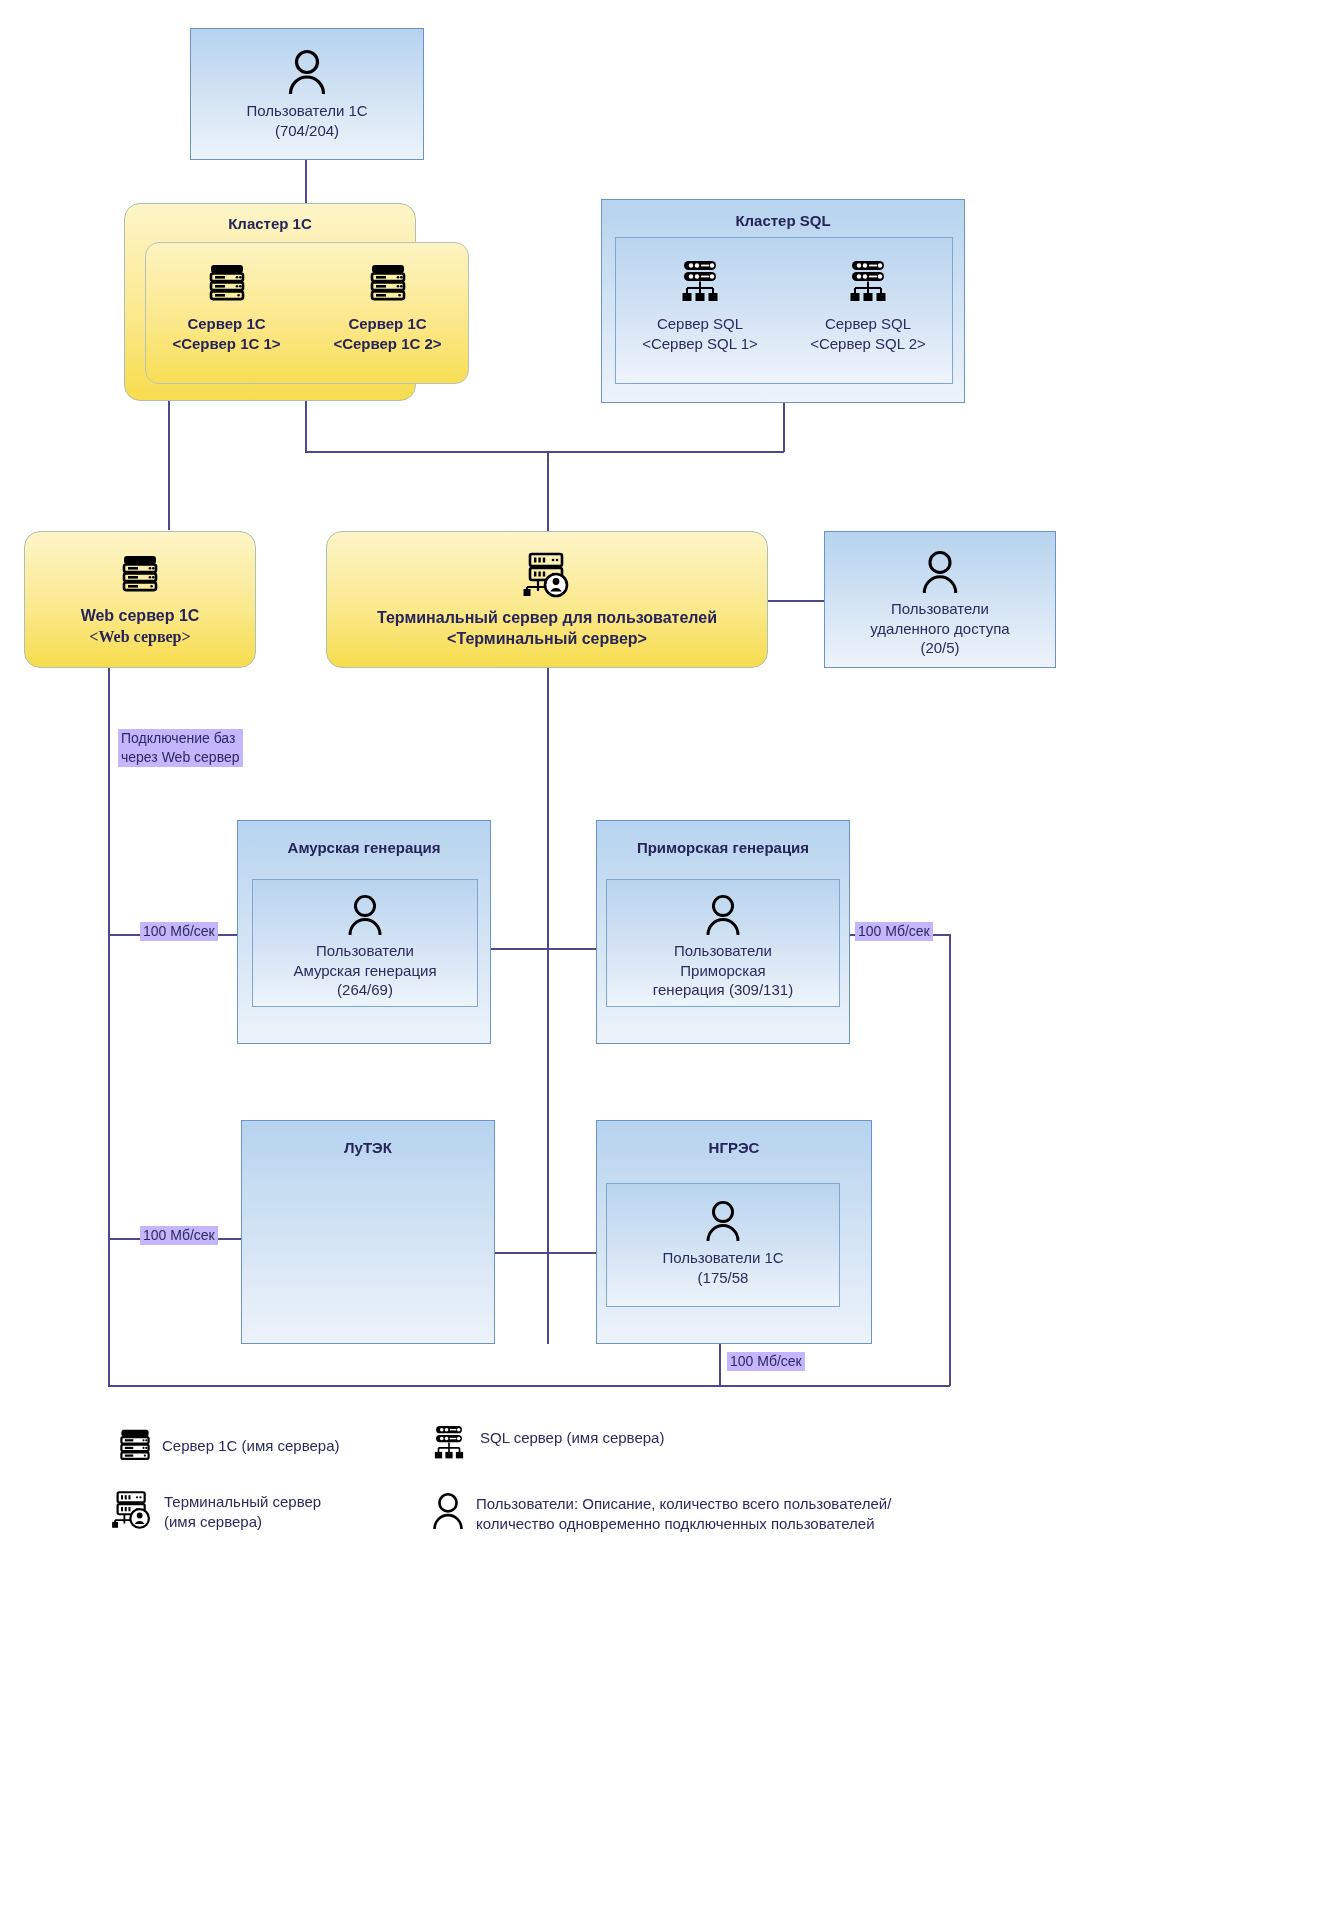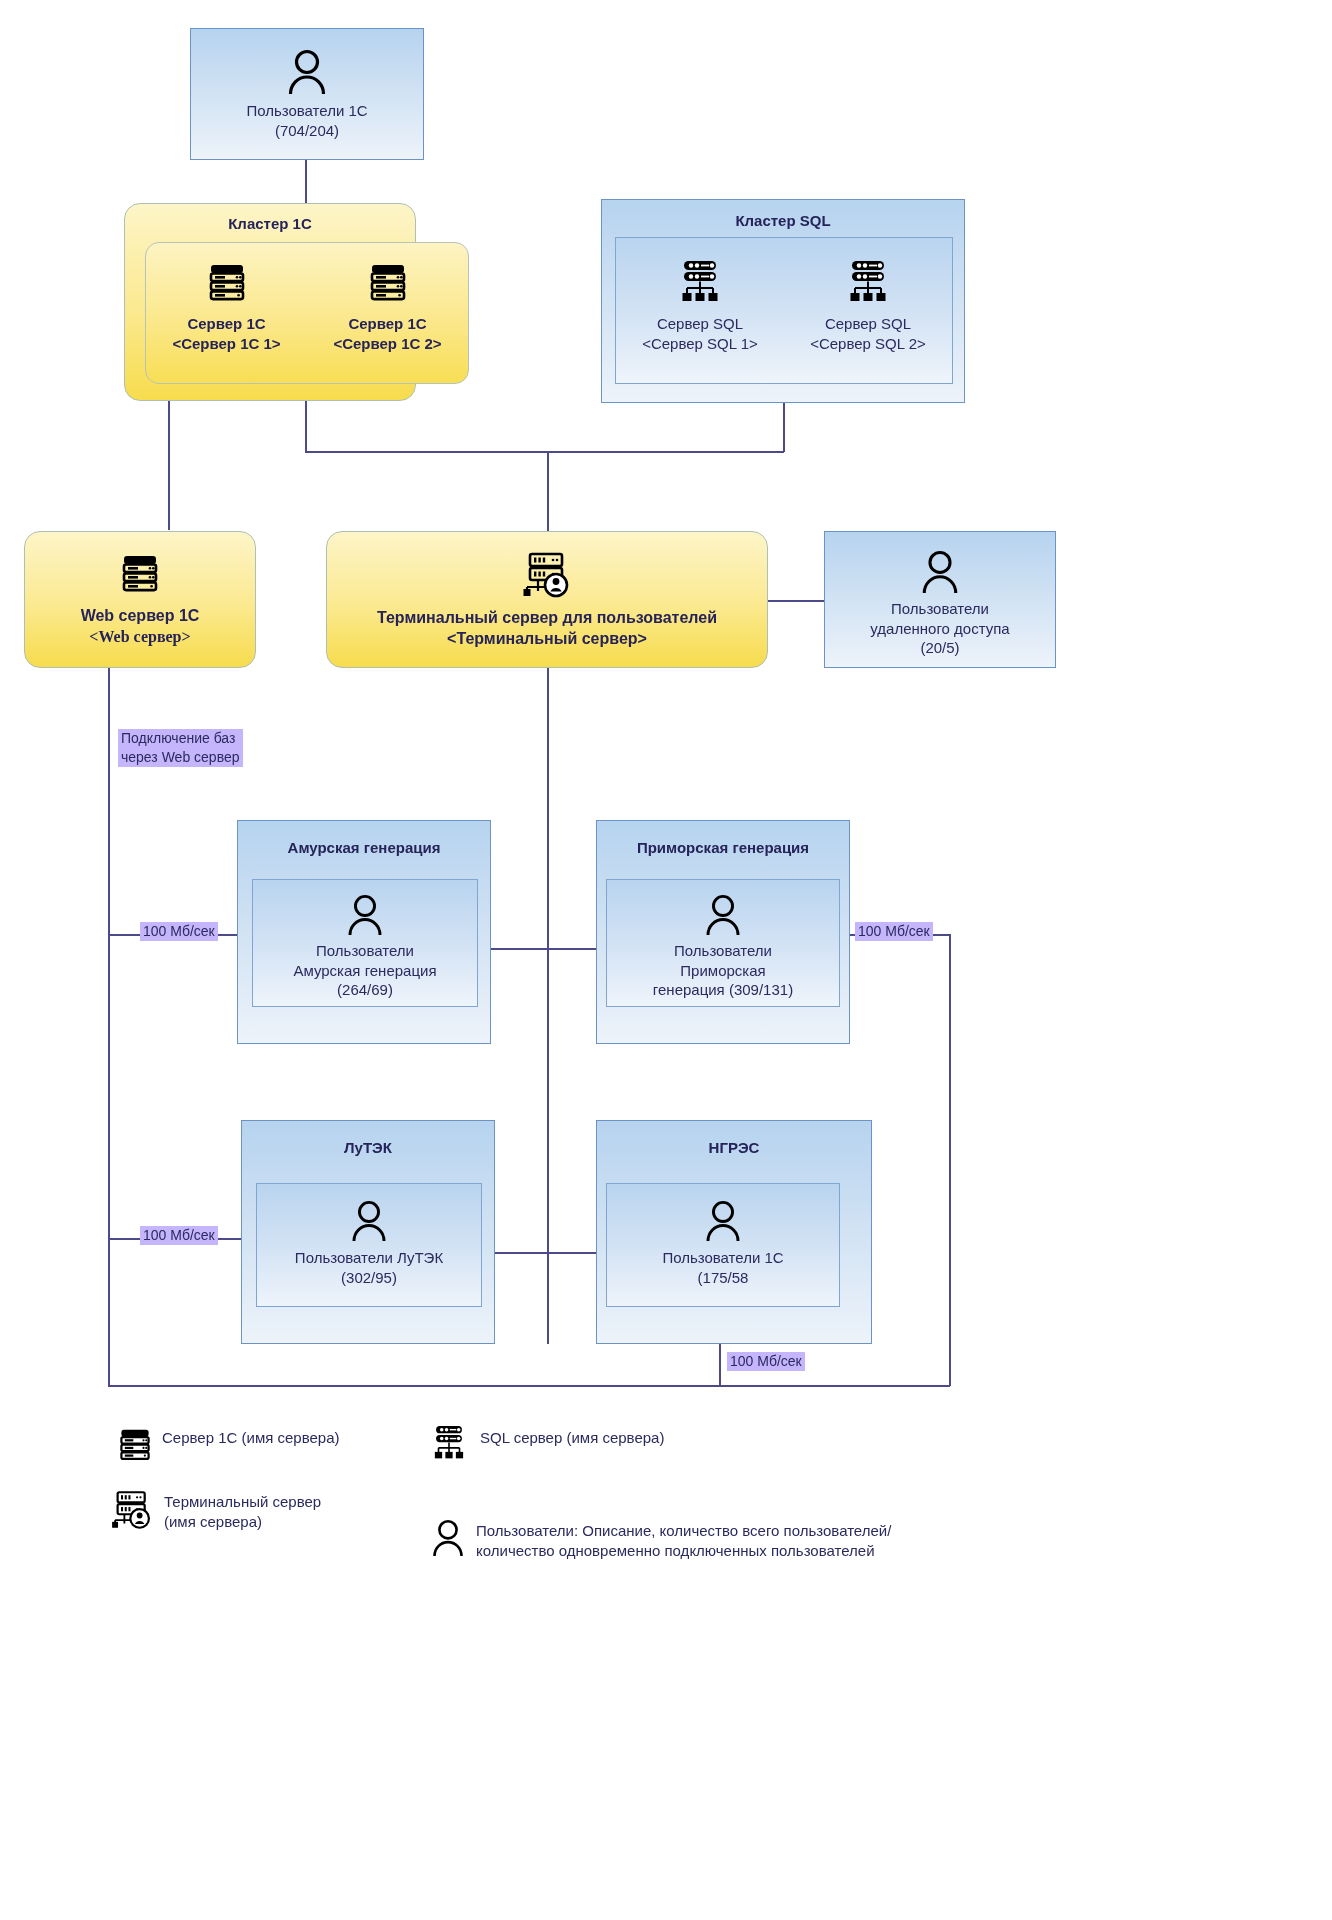--- a/index.html
+++ b/index.html
@@ -294,28 +294,20 @@
         <path d="M5.5 45 A16.5 17 0 0 1 38.5 45" fill="none" stroke="#000" stroke-width="3.2"></path>
       </svg>
       <div class="lbl" style="margin-top:5px;">Пользователи</div>
       <div class="lbl">Приморская</div>
       <div class="lbl">генерация (309/131)</div>
     </div>
   </div>
 
   <div class="node blue" style="left:241px;top:1120px;width:254px;height:224px;">
     <div class="ttl" style="margin-top:18px;">ЛуТЭК</div>
-    <div class="node blue-inner" style="left:14px;top:62px;width:226px;height:124px;padding-top:16px;">
-      <svg class="icon" width="40" height="42" viewBox="0 0 44 46">
-        <circle cx="22" cy="13" r="10.5" fill="none" stroke="#000" stroke-width="3.2"></circle>
-        <path d="M5.5 45 A16.5 17 0 0 1 38.5 45" fill="none" stroke="#000" stroke-width="3.2"></path>
-      </svg>
-      <div class="lbl" style="margin-top:6px;">Пользователи ЛуТЭК</div>
-      <div class="lbl">(302/95)</div>
-    </div>
   </div>
 
   <div class="node blue" style="left:596px;top:1120px;width:276px;height:224px;">
     <div class="ttl" style="margin-top:18px;">НГРЭС</div>
     <div class="node blue-inner" style="left:9px;top:62px;width:234px;height:124px;padding-top:16px;">
       <svg class="icon" width="40" height="42" viewBox="0 0 44 46">
         <circle cx="22" cy="13" r="10.5" fill="none" stroke="#000" stroke-width="3.2"></circle>
         <path d="M5.5 45 A16.5 17 0 0 1 38.5 45" fill="none" stroke="#000" stroke-width="3.2"></path>
       </svg>
       <div class="lbl" style="margin-top:6px;">Пользователи 1С</div>
@@ -331,21 +323,21 @@
       <rect x="4" y="28.5" width="32" height="7.6" rx="2" fill="none" stroke="#000" stroke-width="2.6"></rect>
       <rect x="8" y="13" width="10" height="2.6" fill="#000"></rect>
       <rect x="8" y="22" width="10" height="2.6" fill="#000"></rect>
       <rect x="8" y="31" width="10" height="2.6" fill="#000"></rect>
       <circle cx="30" cy="14.3" r="1.3" fill="#000"></circle>
         <circle cx="33.3" cy="14.3" r="1.3" fill="#000"></circle>
       <circle cx="30" cy="23.3" r="1.3" fill="#000"></circle>
         <circle cx="33.3" cy="23.3" r="1.3" fill="#000"></circle>
       <circle cx="31.6" cy="32.3" r="1.3" fill="#000"></circle>
     </svg>
-    <span class="legend-txt" style="margin-top:0;">Сервер 1С (имя сервера)</span>
+    <span class="legend-txt" style="margin-top:8px;">Сервер 1С (имя сервера)</span>
   </div>
 
   <div class="legend-row" style="left:428px;top:1424px;">
     <svg width="42" height="38" viewBox="0 0 52 44">
       <rect x="10" y="1" width="32" height="9" rx="4.5" fill="#000"></rect>
       <circle cx="17" cy="5.5" r="2.2" fill="#fff"></circle>
         <circle cx="23" cy="5.5" r="2.2" fill="#fff"></circle>
       <rect x="27" y="4.6" width="8" height="1.8" fill="#fff"></rect>
         <circle cx="38" cy="5.5" r="2.2" fill="#fff"></circle>
       <rect x="10" y="12" width="32" height="9" rx="4.5" fill="#000"></rect>
@@ -379,21 +371,21 @@
       <circle cx="35" cy="33" r="11" fill="#fff" stroke="#000" stroke-width="2.6"></circle>
       <circle cx="35" cy="29.5" r="3.4" fill="#000"></circle>
       <path d="M29.4 39.5 A6.2 6 0 0 1 40.6 39.5 Z" fill="#000"></path>
     </svg>
     <span class="legend-txt" style="margin-top:2px;">
       <span style="display:block;">Терминальный сервер</span>
       <span style="display:block;">(имя сервера)</span>
     </span>
   </div>
 
-  <div class="legend-row" style="left:430px;top:1492px;margin-top:27px;">
+  <div class="legend-row" style="left:430px;top:1492px;">
     <svg width="36" height="38" viewBox="0 0 44 46">
       <circle cx="22" cy="13" r="10.5" fill="none" stroke="#000" stroke-width="3.2"></circle>
       <path d="M5.5 45 A16.5 17 0 0 1 38.5 45" fill="none" stroke="#000" stroke-width="3.2"></path>
     </svg>
     <span class="legend-txt" style="margin-top:2px;">
       <span style="display:block;">Пользователи: Описание, количество всего пользователей/</span>
       <span style="display:block;">количество одновременно подключенных пользователей</span>
     </span>
   </div>
 

